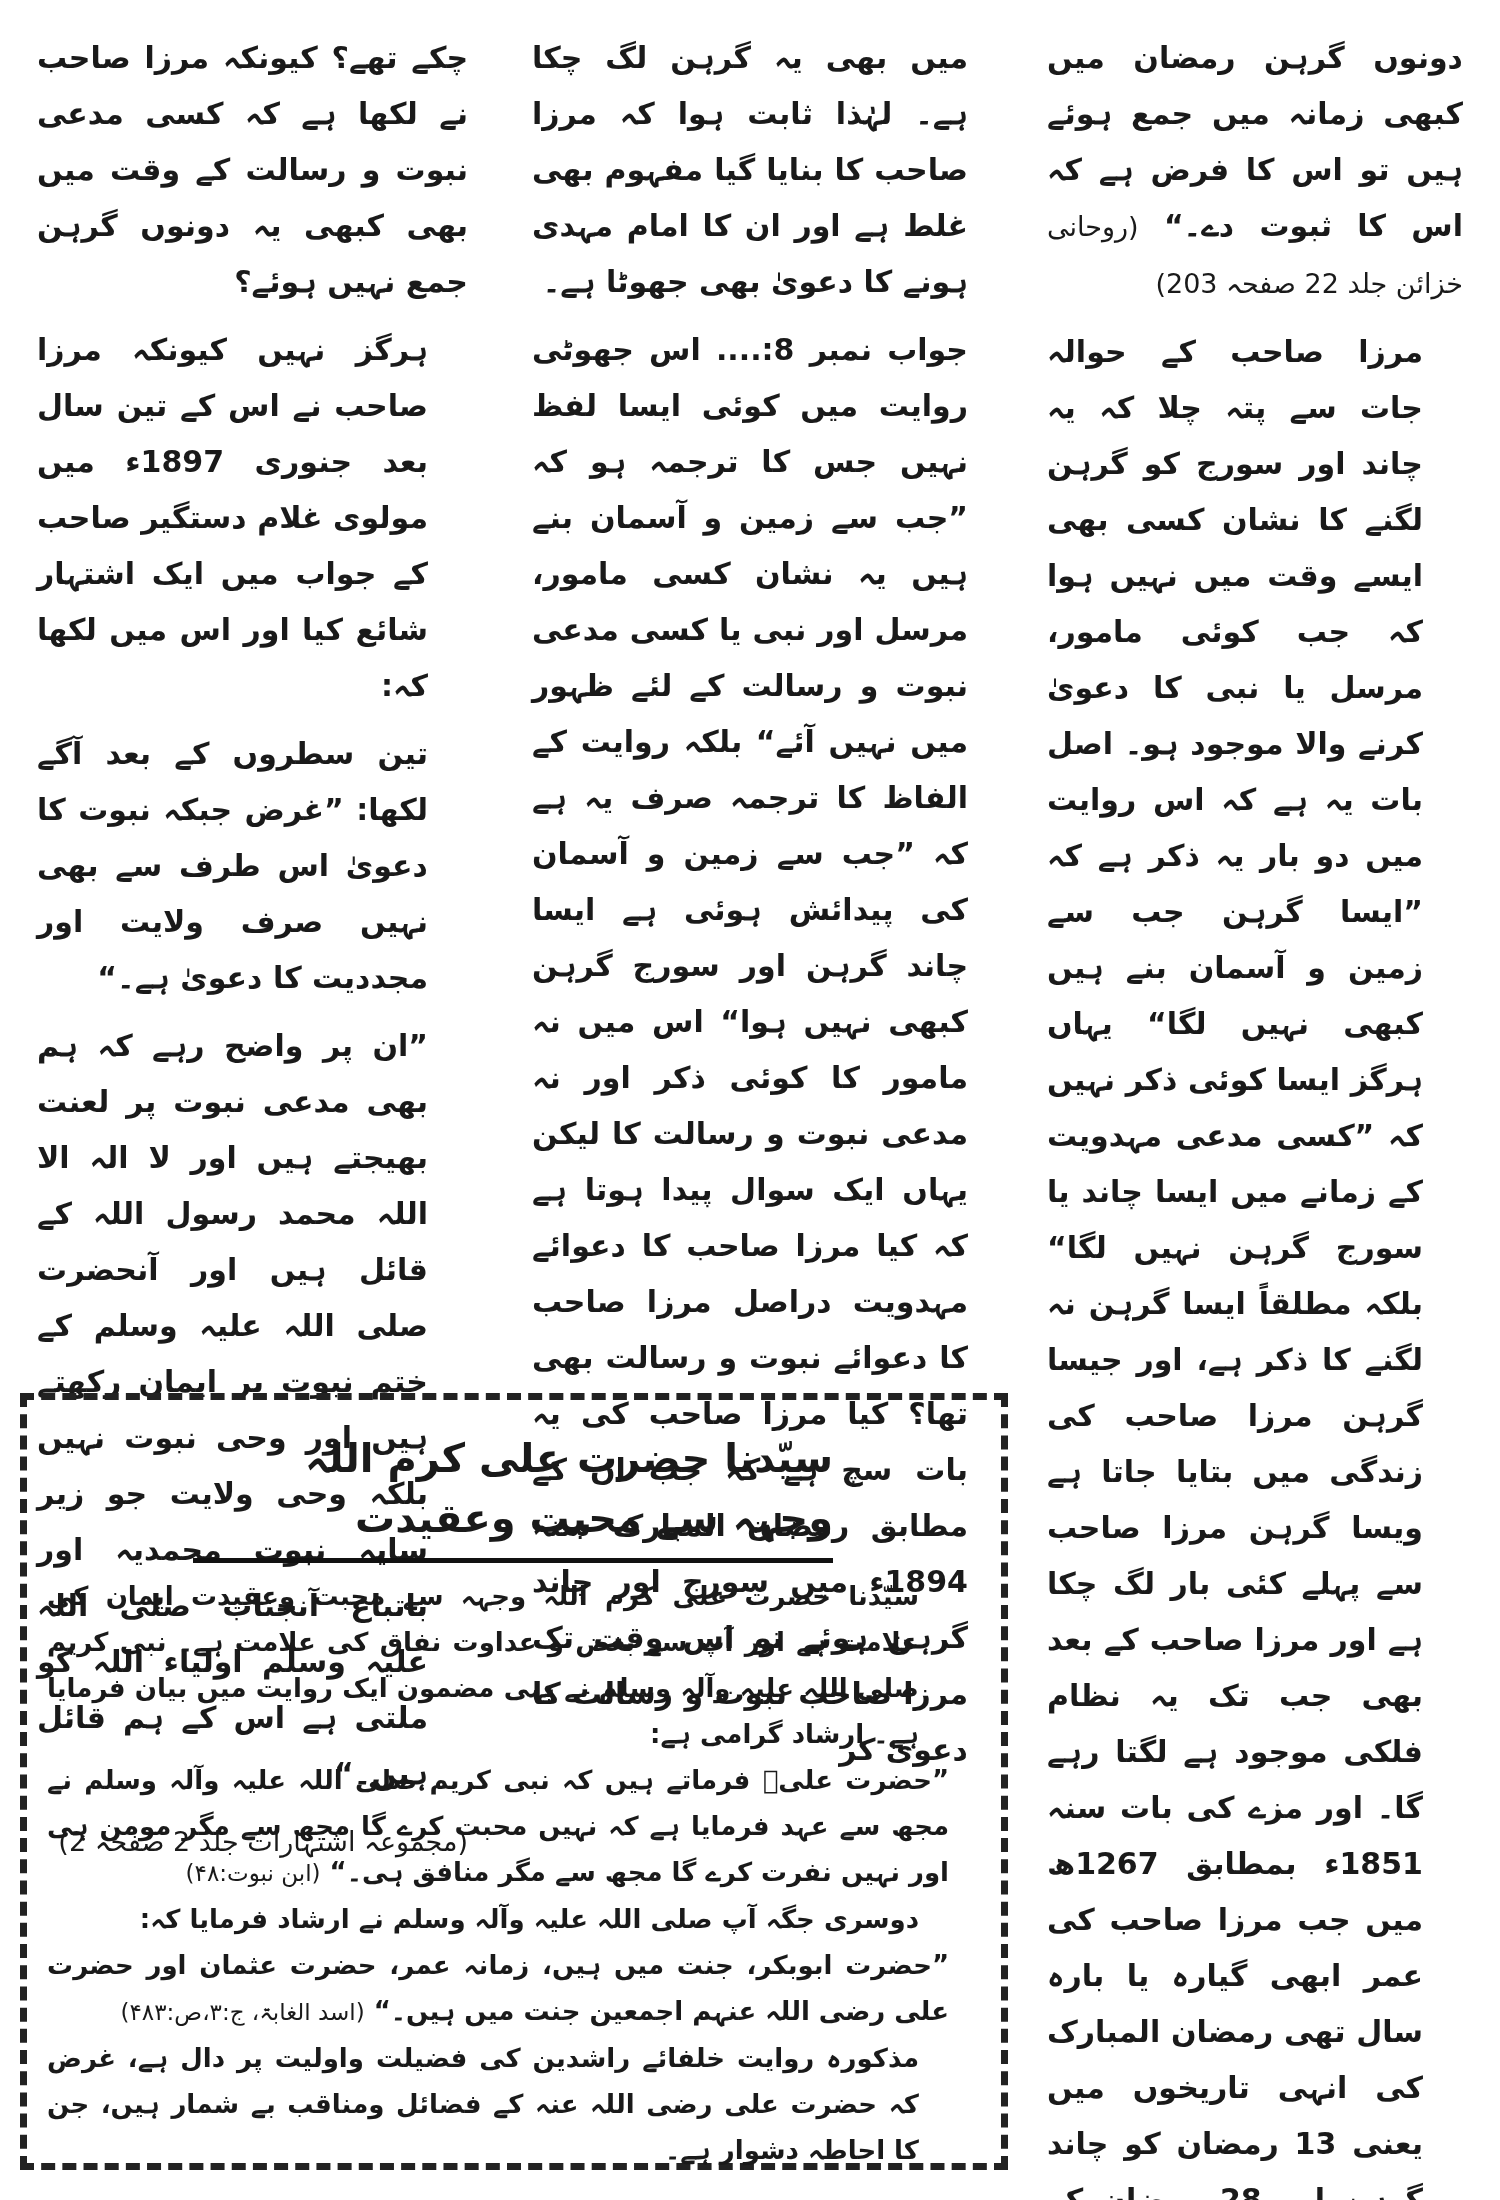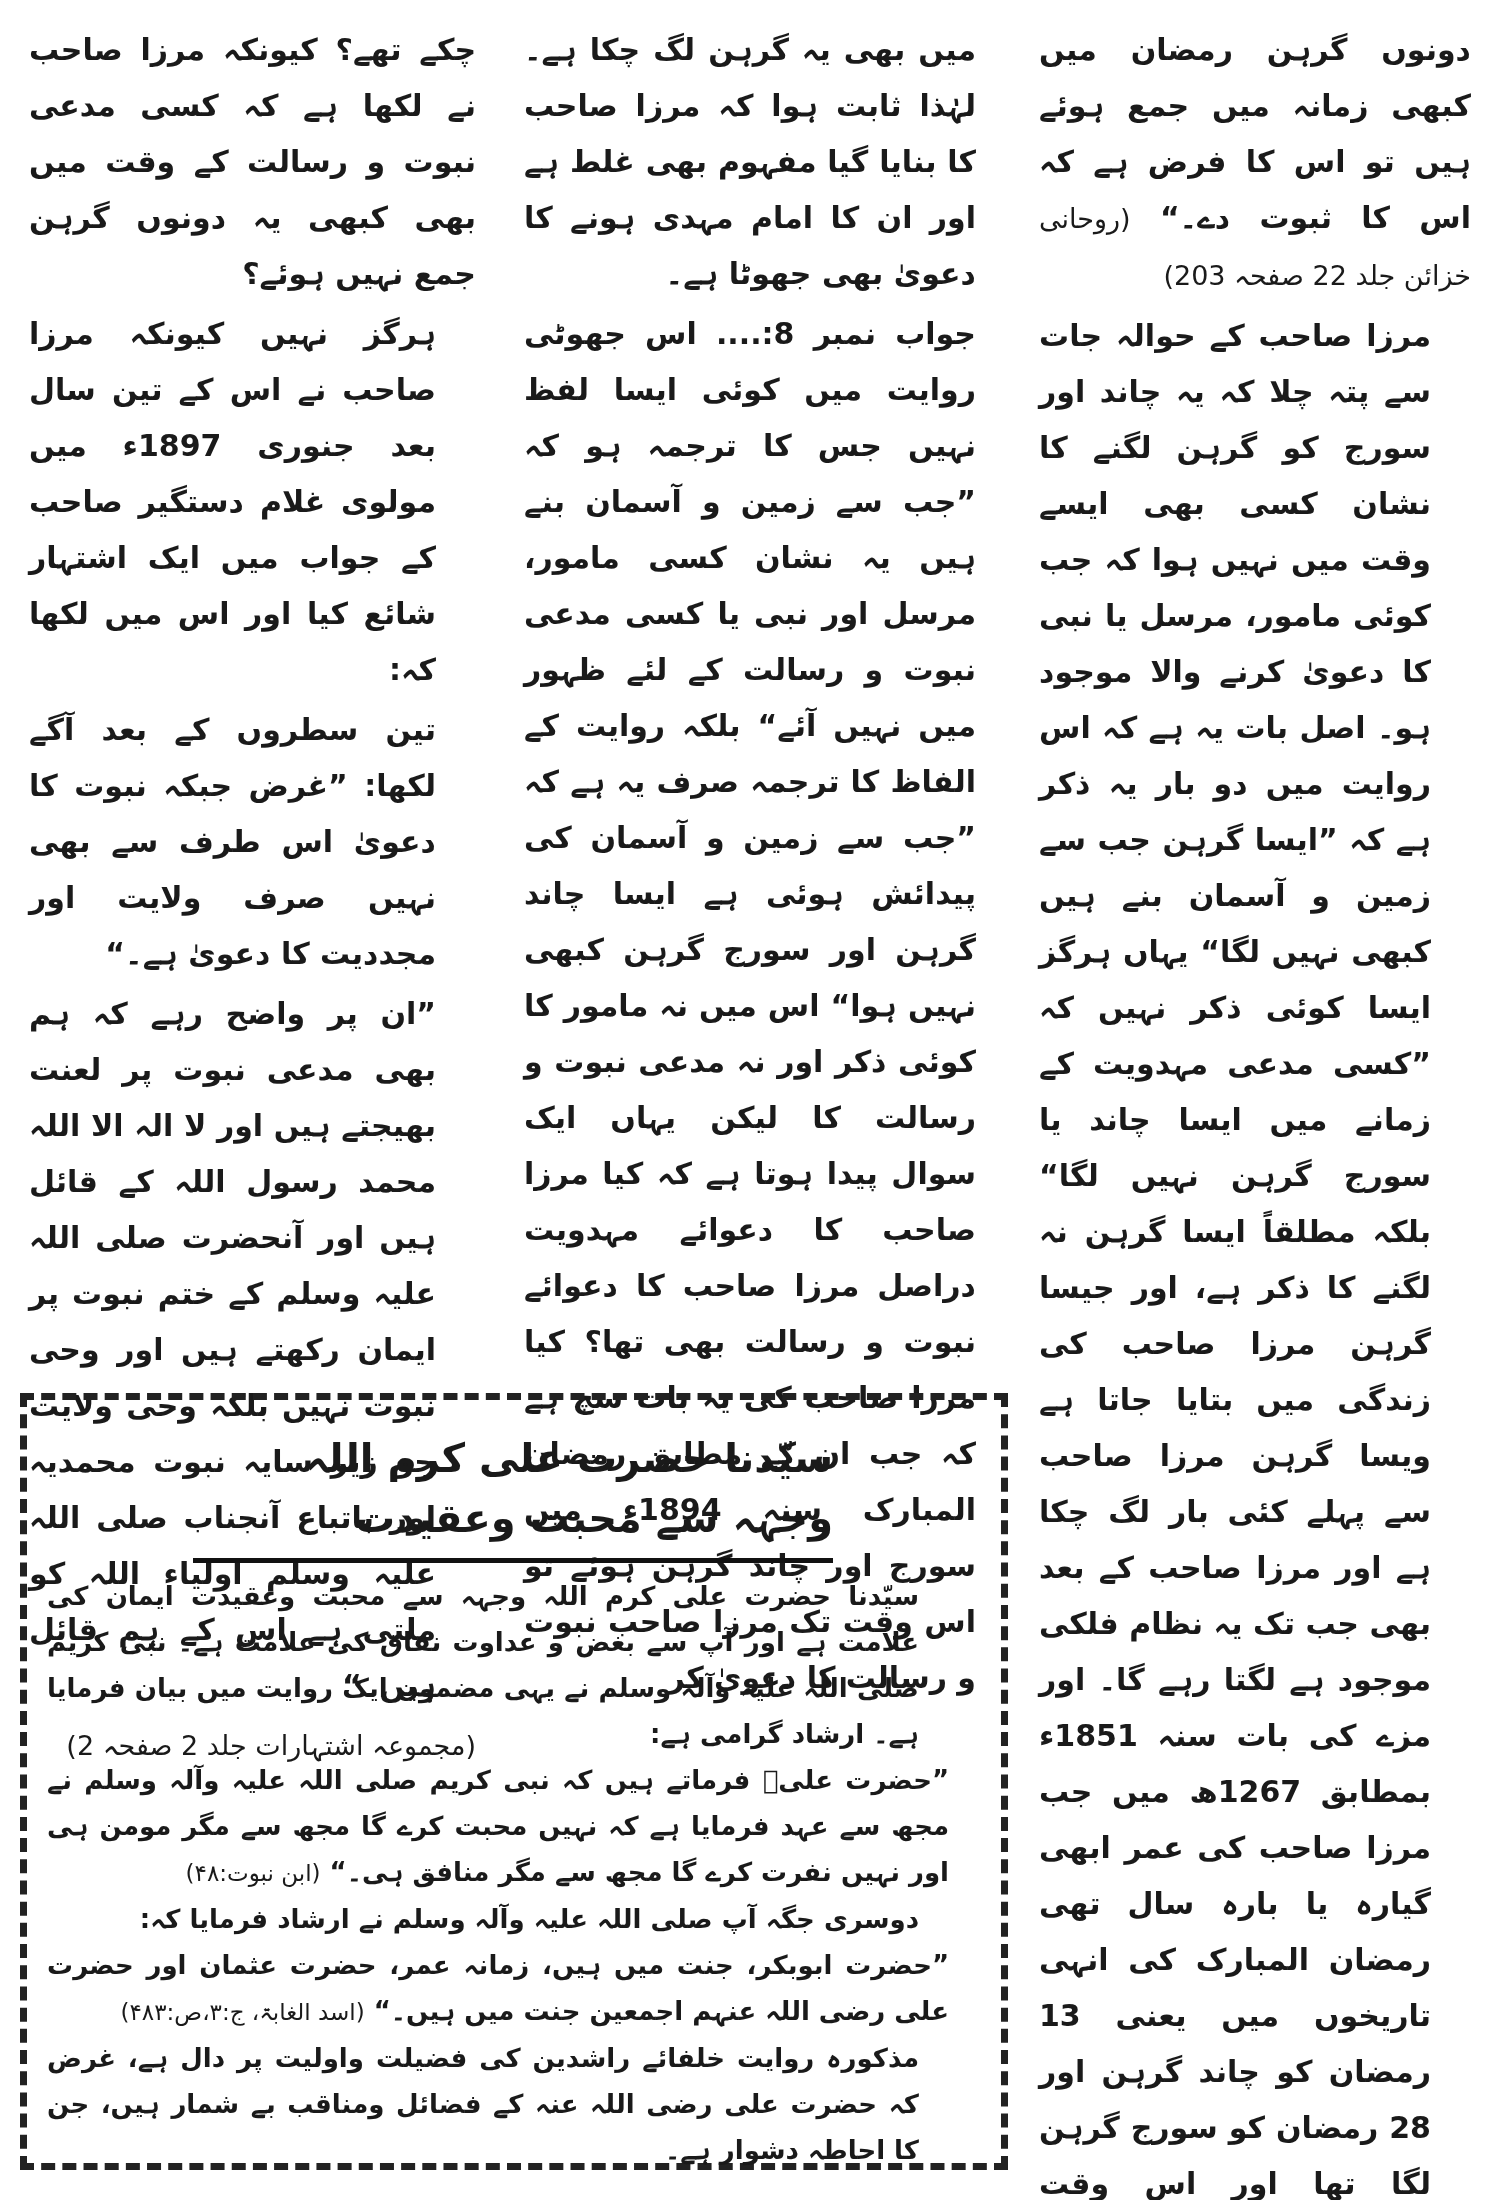--- a/index.html
+++ b/index.html
@@ -5,21 +5,21 @@
     html, body { margin: 0; padding: 0; background: #ffffff; }
     body {
       width: 1500px; height: 2200px; position: relative; overflow: hidden;
       font-family: "DejaVu Sans", sans-serif; color: #1a1a1a;
     }
     .col {
       position: absolute; top: 18px;
       direction: rtl; text-align: justify; text-align-last: right;
       font-size: 30px; line-height: 56px; font-weight: bold;
     }
-    .col p { margin: 4px; }
+    .col p { margin: 12px; }
     .col .indent { padding-right: 40px; }
     .col-right { left: 1035px; width: 440px; }
     .col-mid   { left: 520px;  width: 460px; }
     .col-left  { left: 25px;   width: 455px; }
     .col-right { height: 2170px; }
     .col-mid   { height: 1360px; }
     .col-left  { height: 1370px; }
     .bold-lead { font-weight: bold; }
     .ref { font-weight: normal; font-size: 27px; }
     .cont { display: block; font-weight: normal; font-size: 28px; margin-top: 10px; }

